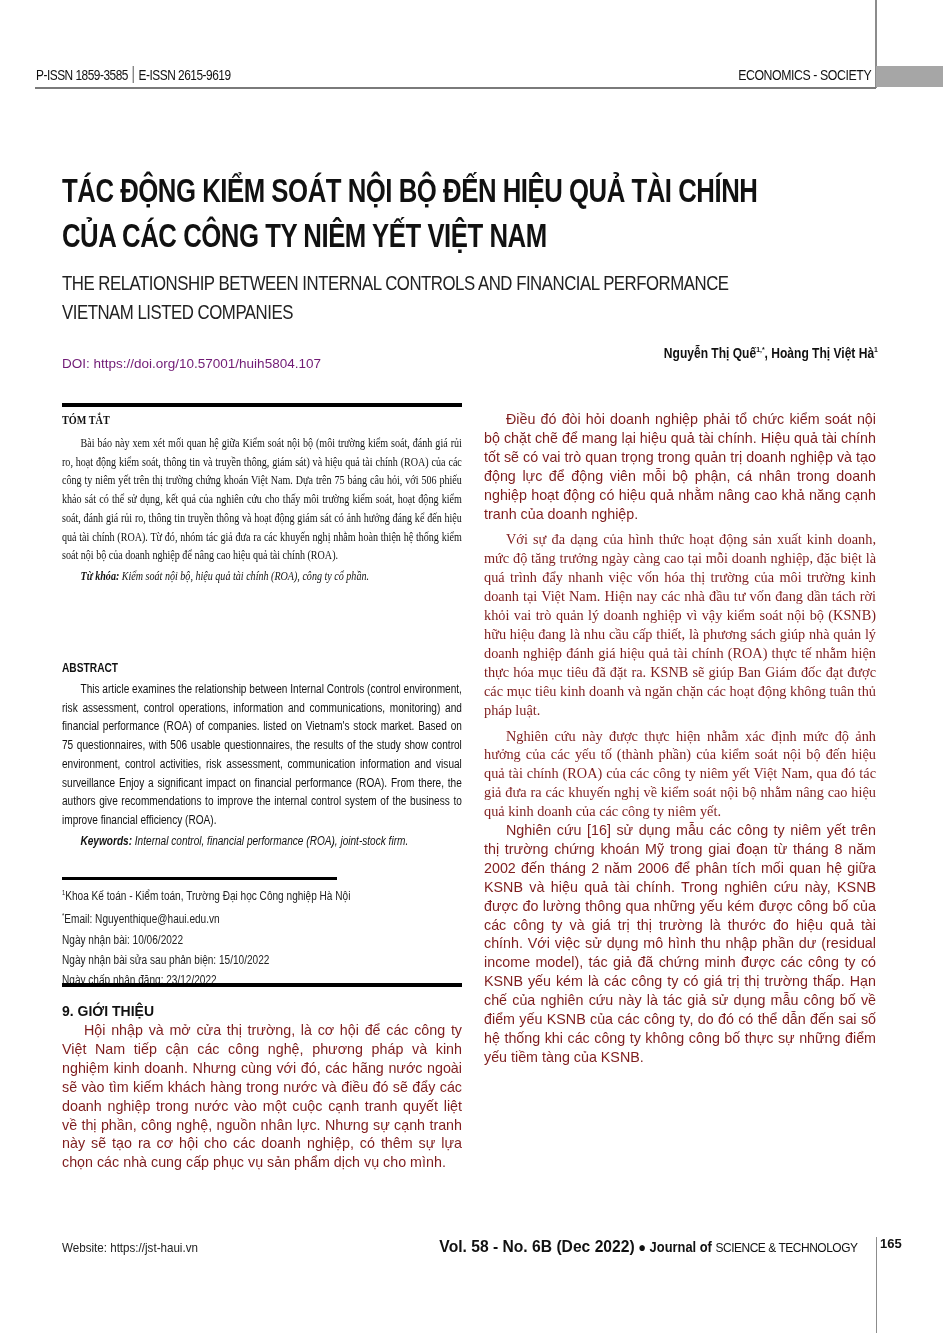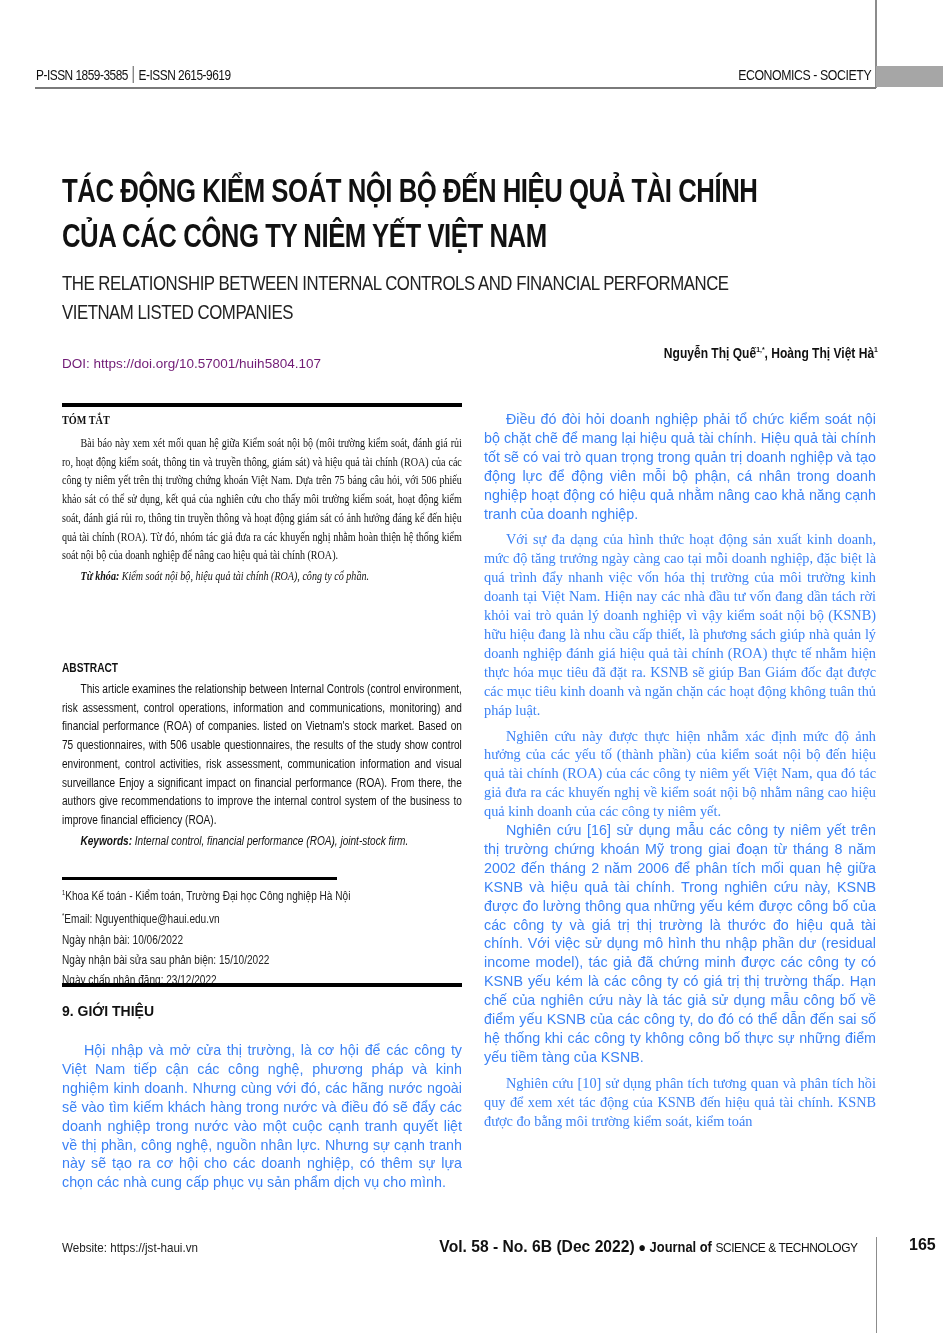--- a/index.html
+++ b/index.html
@@ -29,37 +29,37 @@
     .absbody { font-size: 12px; line-height: 18.7px; text-align: justify; text-indent: 22px; transform: scaleX(0.84); transform-origin: left top; width: 476px; margin: 0; }
     .kw { font-size: 12px; line-height: 18px; font-style: italic; padding-left: 22px; transform: scaleX(0.84); transform-origin: left top; width: 476px; white-space: nowrap; }
     .kw b { font-style: italic; }
 
     .rule2 { left: 62px; top: 877px; width: 275px; height: 3px; }
     .fn { left: 62px; top: 883px; font-size: 12px; line-height: 20.3px; transform: scaleX(0.84); transform-origin: left top; white-space: nowrap; color: #222; }
     .fn sup { font-size: 7px; }
     .rule3 { left: 62px; top: 983px; width: 400px; }
 
     .sec-h { font-weight: bold; font-size: 14px; white-space: nowrap; }
-    .body { font-size: 14.3px; line-height: 18.9px; text-align: justify; margin: 0; color: #3b82f6; }
+    .body { font-size: 14.3px; line-height: 18.9px; text-align: justify; margin: 0; color: #7f1d1d; }
     .body p { margin: 0; text-indent: 22px; }
     .gap { margin-top: 7px !important; font-family: Liberation Serif, serif; }
 
     .intro-h { left: 62px; top: 1003px; }
-    .intro-body { left: 62px; top: 1021px; width: 400px; margin-top: 20px; }
+    .intro-body { left: 62px; top: 1021px; width: 400px; }
 
     .right-body { left: 484px; top: 410px; width: 392px; }
     .sec2-h { margin: 6px 0 2px 0; }
 
     
     .foot-left { left: 62px; top: 1240px; font-size: 13.5px; transform: scaleX(0.86); transform-origin: left top; white-space: nowrap; color: #222; }
     .foot-right { right: 85px; top: 1237px; font-size: 14px; white-space: nowrap; transform: scaleX(0.92); transform-origin: right top; }
     .foot-right .vol { font-weight: bold; font-size: 17px; }
     .foot-right .jr { font-weight: bold; }
     .foot-right .jr2 { font-size: 13px; letter-spacing: -0.5px; }
-    .pg { left: 874px; top: 1236px; font-weight: bold; font-size: 16px; padding-left: 6px; margin-left: 29px; }
+    .pg { left: 874px; top: 1236px; font-weight: bold; font-size: 13px; padding-left: 6px; }
     .vline-bot { left: 876px; top: 1237px; width: 1px; height: 96px; background: #8c8c8c; }
   </style>
 </head>
 <body>
 
 <div class="abs vline-top"></div>
 <div class="abs hdr-gray"></div>
 <div class="abs hdr-left">
   <span>P-ISSN 1859-3585</span><span class="sep"></span><span>E-ISSN 2615-9619</span>
 </div>
@@ -108,21 +108,20 @@
 <div class="abs sec-h intro-h">9. GIỚI THIỆU</div>
 <div class="abs body intro-body">
   <p>Hội nhập và mở cửa thị trường, là cơ hội để các công ty Việt Nam tiếp cận các công nghệ, phương pháp và kinh nghiệm kinh doanh. Nhưng cùng với đó, các hãng nước ngoài sẽ vào tìm kiếm khách hàng trong nước và điều đó sẽ đẩy các doanh nghiệp trong nước vào một cuộc cạnh tranh quyết liệt về thị phần, công nghệ, nguồn nhân lực. Nhưng sự cạnh tranh này sẽ tạo ra cơ hội cho các doanh nghiệp, có thêm sự lựa chọn các nhà cung cấp phục vụ sản phẩm dịch vụ cho mình.</p>
 </div>
 
 <div class="abs body right-body">
   <p>Điều đó đòi hỏi doanh nghiệp phải tổ chức kiểm soát nội bộ chặt chẽ để mang lại hiệu quả tài chính. Hiệu quả tài chính tốt sẽ có vai trò quan trọng trong quản trị doanh nghiệp và tạo động lực để động viên mỗi bộ phận, cá nhân trong doanh nghiệp hoạt động có hiệu quả nhằm nâng cao khả năng cạnh tranh của doanh nghiệp.</p>
   <p class="gap">Với sự đa dạng của hình thức hoạt động sản xuất kinh doanh, mức độ tăng trưởng ngày càng cao tại mỗi doanh nghiệp, đặc biệt là quá trình đẩy nhanh việc vốn hóa thị trường của môi trường kinh doanh tại Việt Nam. Hiện nay các nhà đầu tư vốn đang dần tách rời khỏi vai trò quản lý doanh nghiệp vì vậy kiểm soát nội bộ (KSNB) hữu hiệu đang là nhu cầu cấp thiết, là phương sách giúp nhà quản lý doanh nghiệp đánh giá hiệu quả tài chính (ROA) thực tế nhằm hiện thực hóa mục tiêu đã đặt ra. KSNB sẽ giúp Ban Giám đốc đạt được các mục tiêu kinh doanh và ngăn chặn các hoạt động không tuân thủ pháp luật.</p>
   <p class="gap">Nghiên cứu này được thực hiện nhằm xác định mức độ ảnh hưởng của các yếu tố (thành phần) của kiểm soát nội bộ đến hiệu quả tài chính (ROA) của các công ty niêm yết Việt Nam, qua đó tác giả đưa ra các khuyến nghị về kiểm soát nội bộ nhằm nâng cao hiệu quả kinh doanh của các công ty niêm yết.</p>
   <p>Nghiên cứu [16] sử dụng mẫu các công ty niêm yết trên thị trường chứng khoán Mỹ trong giai đoạn từ tháng 8 năm 2002 đến tháng 2 năm 2006 để phân tích mối quan hệ giữa KSNB và hiệu quả tài chính. Trong nghiên cứu này, KSNB được đo lường thông qua những yếu kém được công bố của các công ty và giá trị thị trường là thước đo hiệu quả tài chính. Với việc sử dụng mô hình thu nhập phần dư (residual income model), tác giả đã chứng minh được các công ty có KSNB yếu kém là các công ty có giá trị thị trường thấp. Hạn chế của nghiên cứu này là tác giả sử dụng mẫu công bố về điểm yếu KSNB của các công ty, do đó có thể dẫn đến sai số hệ thống khi các công ty không công bố thực sự những điểm yếu tiềm tàng của KSNB.</p>
-  <p class="gap">Nghiên cứu [10] sử dụng phân tích tương quan và phân tích hồi quy để xem xét tác động của KSNB đến hiệu quả tài chính. KSNB được đo bằng môi trường kiểm soát, kiểm toán</p>
 </div>
 
 <div class="abs foot-left">Website: https://jst-haui.vn</div>
 <div class="abs foot-right">
   <span class="vol">Vol. 58 - No. 6B (Dec 2022)</span><span> ● </span><span class="jr">Journal of </span><span class="jr2">SCIENCE &amp; TECHNOLOGY</span>
 </div>
 <div class="abs vline-bot"></div>
 <div class="abs pg">165</div>
 
 </body></html>

